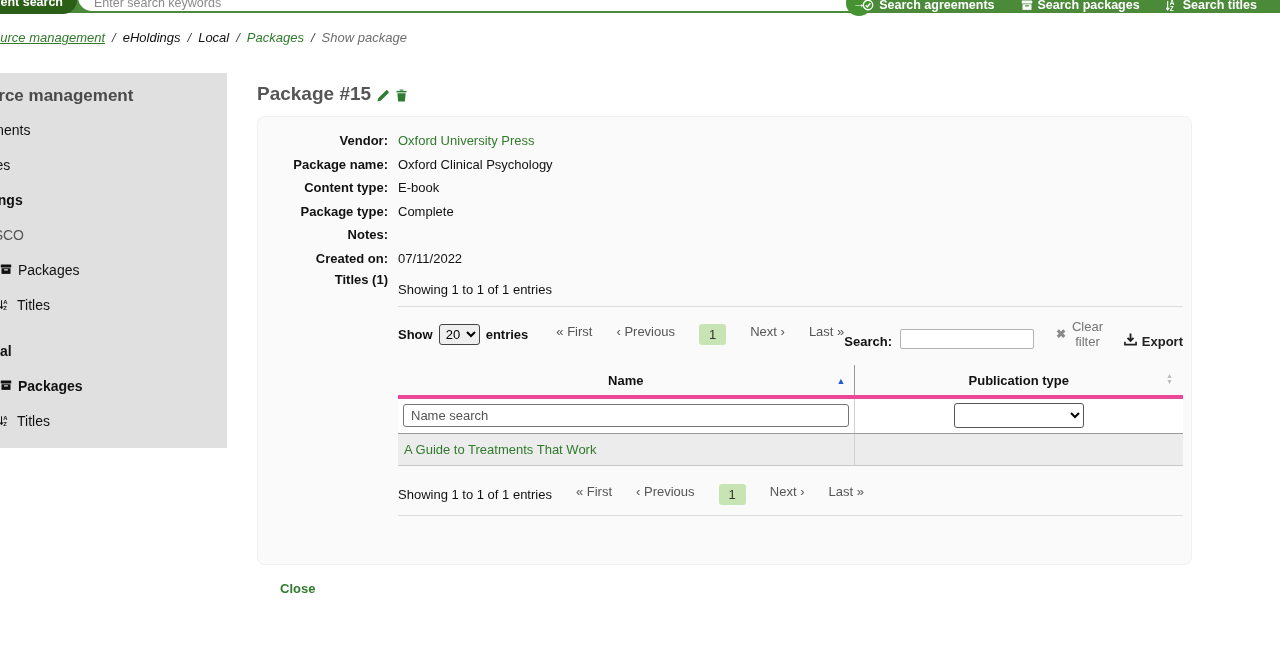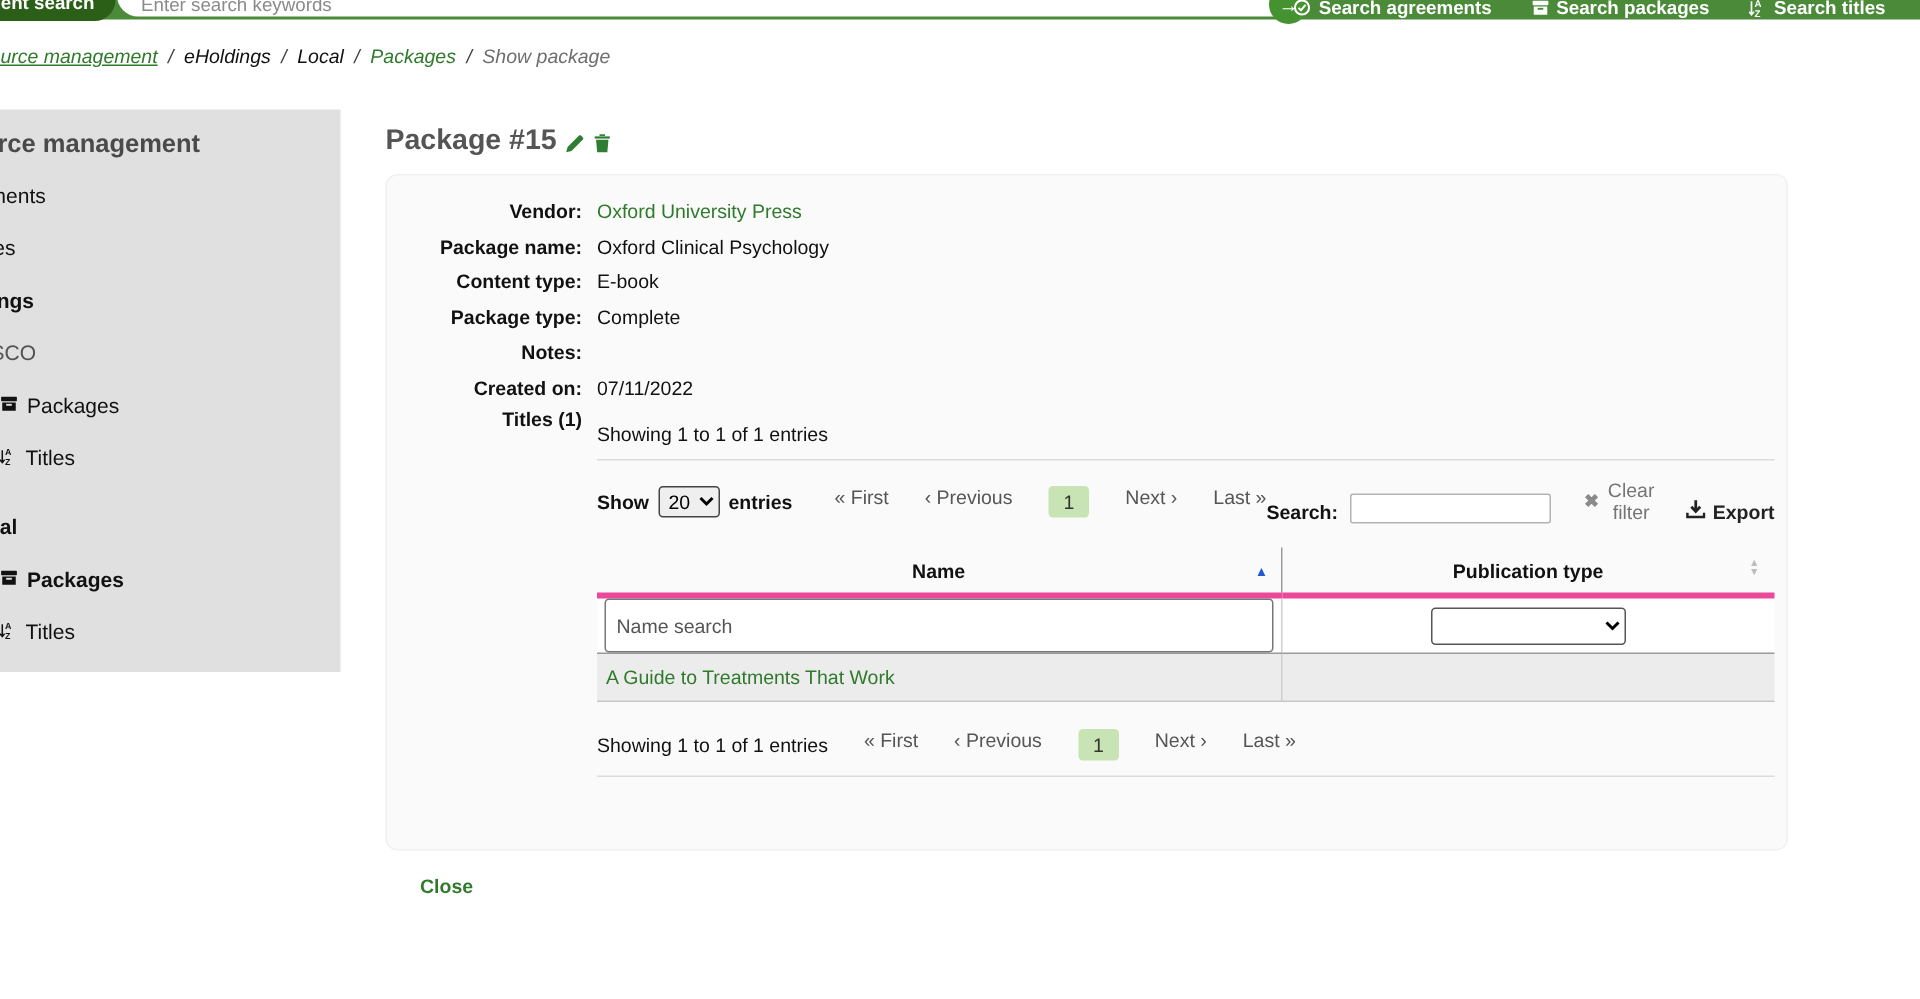--- a/index.html
+++ b/index.html
@@ -92,21 +92,21 @@
   table.dt { width:100%; border-collapse:collapse; margin-top:16px; }
   .dt th { font-weight:bold; font-size:13px; text-align:center; position:relative;
     height:32px; border-bottom:4px solid #ec4899; cursor:pointer; }
   .dt th.col-name { width:456px; border-right:1px solid #999; }
   .sort-asc { position:absolute; right:8px; top:11px; color:#2257d6; font-size:9px; }
   .sort-both { position:absolute; right:10px; top:8px; color:#bdbdbd; font-size:7px;
     line-height:6px; display:flex; flex-direction:column; }
   .dt td { height:34px; vertical-align:middle; }
   .dt tr.filter-row td { background:#fff; border-bottom:1px solid #9a9a9a; height:36px; }
   .dt tr.filter-row td.cell-name { border-right:1px solid #d0d0d0; }
-  .name-filter { width:calc(100% - 10px); margin-left:5px; height:36px; border:1px solid #767676;
+  .name-filter { width:calc(100% - 10px); margin-left:5px; height:23px; border:1px solid #767676;
     border-radius:3px; padding:0 7px; font-family:"Liberation Sans",sans-serif; font-size:13px; }
   .name-filter::placeholder { color:#555; }
   .pt-filter { display:block; margin:0 auto; width:130px; height:25px; font-size:13px;
     font-family:"Liberation Sans",sans-serif; border:1px solid #555; border-radius:3px; background:#fff; }
   .dt tr.data-row td { background:#ececec; border-bottom:1px solid #c8c8c8; height:32px; }
   .dt tr.data-row td.cell-name { border-right:1px solid #d0d0d0; padding-left:6px; }
 
   .binfo { display:flex; align-items:center; margin-top:18px; }
   .binfo .pager { margin-left:24px; }
   hr.bline { border:none; border-top:1px solid #dcdcdc; margin-top:10px; }

